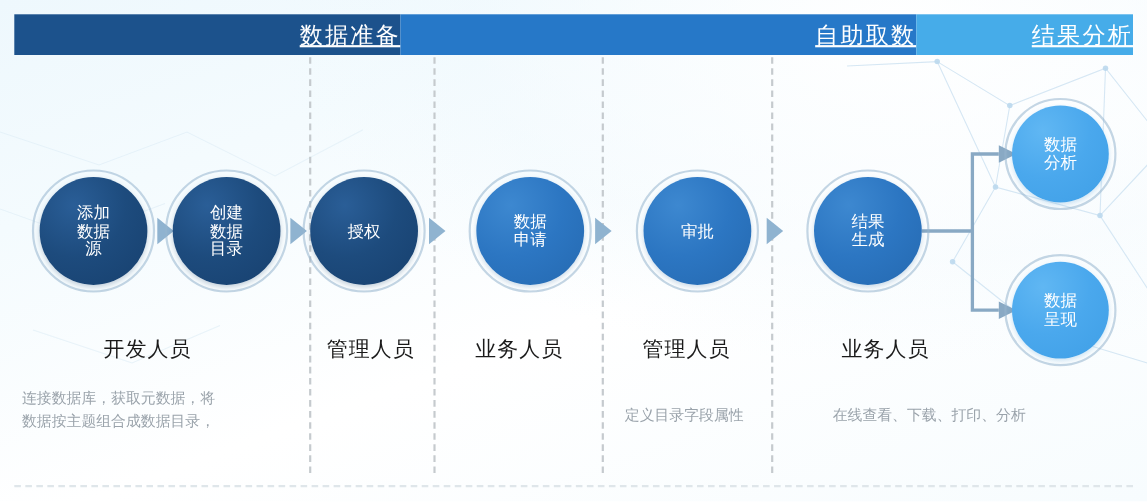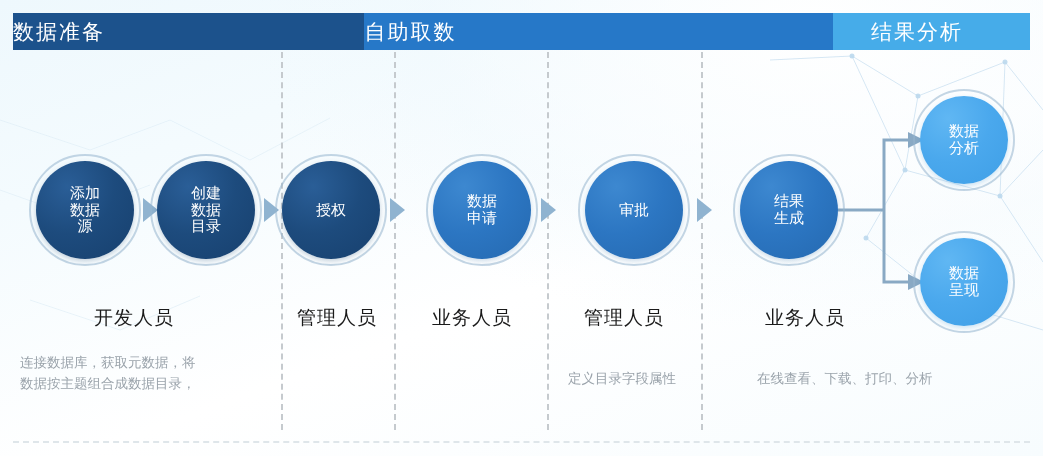--- a/index.html
+++ b/index.html
@@ -34,25 +34,26 @@
     position: absolute;
     left: 13px;
     top: 13px;
     width: 1017px;
     height: 37px;
     display: flex;
   }
   .phase {
     display: flex;
     align-items: center;
-    justify-content: flex-start;
+    justify-content: flex-end;
     color: #ffffff;
     font-size: 21px;
     letter-spacing: 2px;
     font-family: "DejaVu Sans", "Liberation Sans", sans-serif;
+    text-decoration: underline;
   }
   .phase-0 { width: 387px; background: #1c528c; }
   .phase-1 { width: 516px; background: #2678c8; }
   .phase-2 { width: 175px; background: #46ace9; padding-left: 38px; }
 
   
   .vdash {
     position: absolute;
     top: 52px;
     height: 378px;

